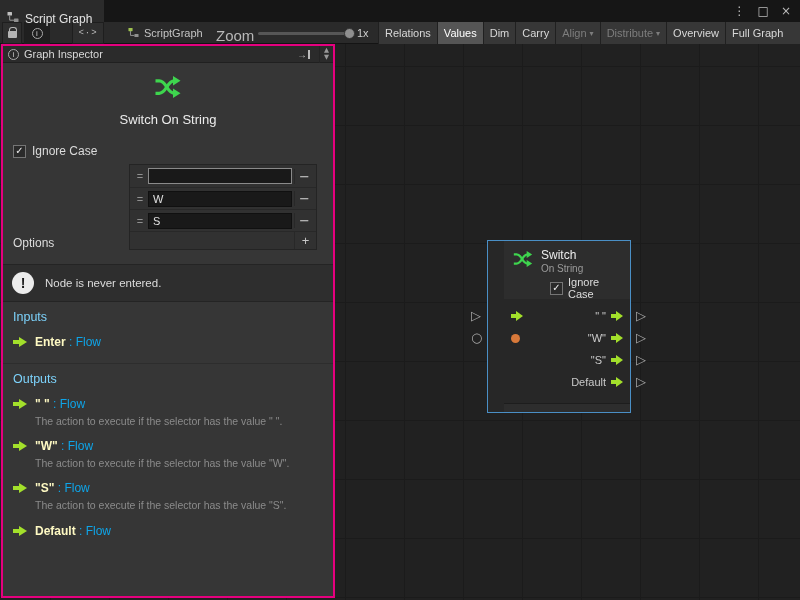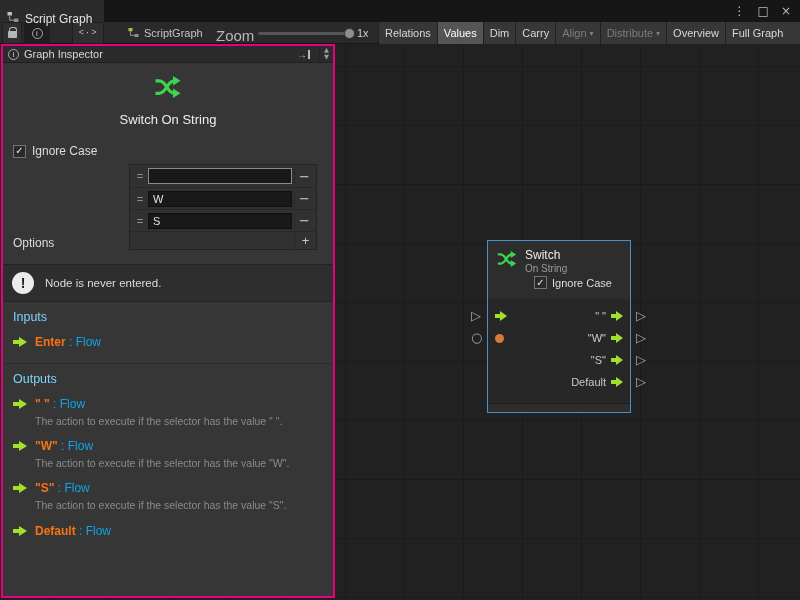--- a/index.html
+++ b/index.html
@@ -42,21 +42,21 @@
   
   .graph-area {
     position: absolute; left: 0; top: 44px; width: 800px; height: 556px;
     background-color: #212121;
     background-image: linear-gradient(#1b1b1b 1px, transparent 1px), linear-gradient(90deg, #1b1b1b 1px, transparent 1px);
     background-size: 59px 59px; background-position: 50px 22px;
     z-index: 1;
   }
 
   
-  .node { position: absolute; left: 487px; top: 196px; width: 144px; background: #272727; border: 1px solid var(--node-selection-blue, #4a8fc6); }
+  .node { position: absolute; left: 487px; top: 196px; width: 144px; background: #272727; border: 1px solid var(--node-selection-blue, #4a8fc6); padding-left: 16px; }
   .node-header { height: 58px; background: #2d2d2d; padding: 7px 8px 0; }
   .node-title-row { display: flex; gap: 7px; align-items: flex-start; }
   .node-icon svg { width: 22px; height: 22px; display: block; }
   .node-title { font-size: 12px; color: #ececec; }
   .node-subtitle { font-size: 10px; color: #9b9b9b; margin-top: 1px; }
   .node-check-row { display: flex; align-items: center; gap: 5px; margin: 2px 0 0 38px; }
   .checkbox { width: 13px; height: 13px; background: #2a2a2a; border: 1px solid #757575; display: inline-flex; align-items: center; justify-content: center; flex: 0 0 auto; }
   .check { font-size: 10px; color: #eee; line-height: 1; font-family: "DejaVu Sans", sans-serif; }
   .node-check-label { font-size: 11px; color: #ddd; }
   .node-body { padding: 6px 0 10px; background: #272727; }
@@ -105,21 +105,21 @@
 
   .warning-box { background: #2e2e2e; border-top: 1px solid #242424; border-bottom: 1px solid #242424; display: flex; align-items: center; gap: 11px; padding: 7px 9px; }
   .warn-icon { width: 22px; height: 22px; border-radius: 50%; background: #ececec; color: #1a1a1a; font-weight: bold; font-size: 14px; display: flex; align-items: center; justify-content: center; flex: 0 0 auto; }
   .warn-text { font-size: 11.5px; color: #dcdcdc; }
 
   .insp-io { padding: 8px 10px 6px; }
   .insp-io.inputs { border-bottom: 1px solid #2d2d2d; padding-bottom: 14px; }
   .section-title { font-size: 12.5px; color: #7dd3fc; margin-bottom: 2px; }
   .port-line { display: flex; align-items: center; margin-top: 11px; font-size: 12px; }
   .icon-slot { width: 14px; display: flex; justify-content: center; margin-right: 8px; flex: 0 0 auto; }
-  .port-name { font-weight: bold; color: #f97316; }
+  .port-name { font-weight: bold; color: #fef9c3; }
   .port-type { color: #0ea5e9; white-space: pre; }
   .port-desc { margin: 3px 0 0 22px; font-size: 10.5px; color: #8b8b8b; line-height: 1.35; }
 </style>
 </head>
 <body>
 
 <div class="titlebar">
   <div class="tab">
     <span class="tab-icon">
       <svg width="12" height="12" viewBox="0 0 12 12">

